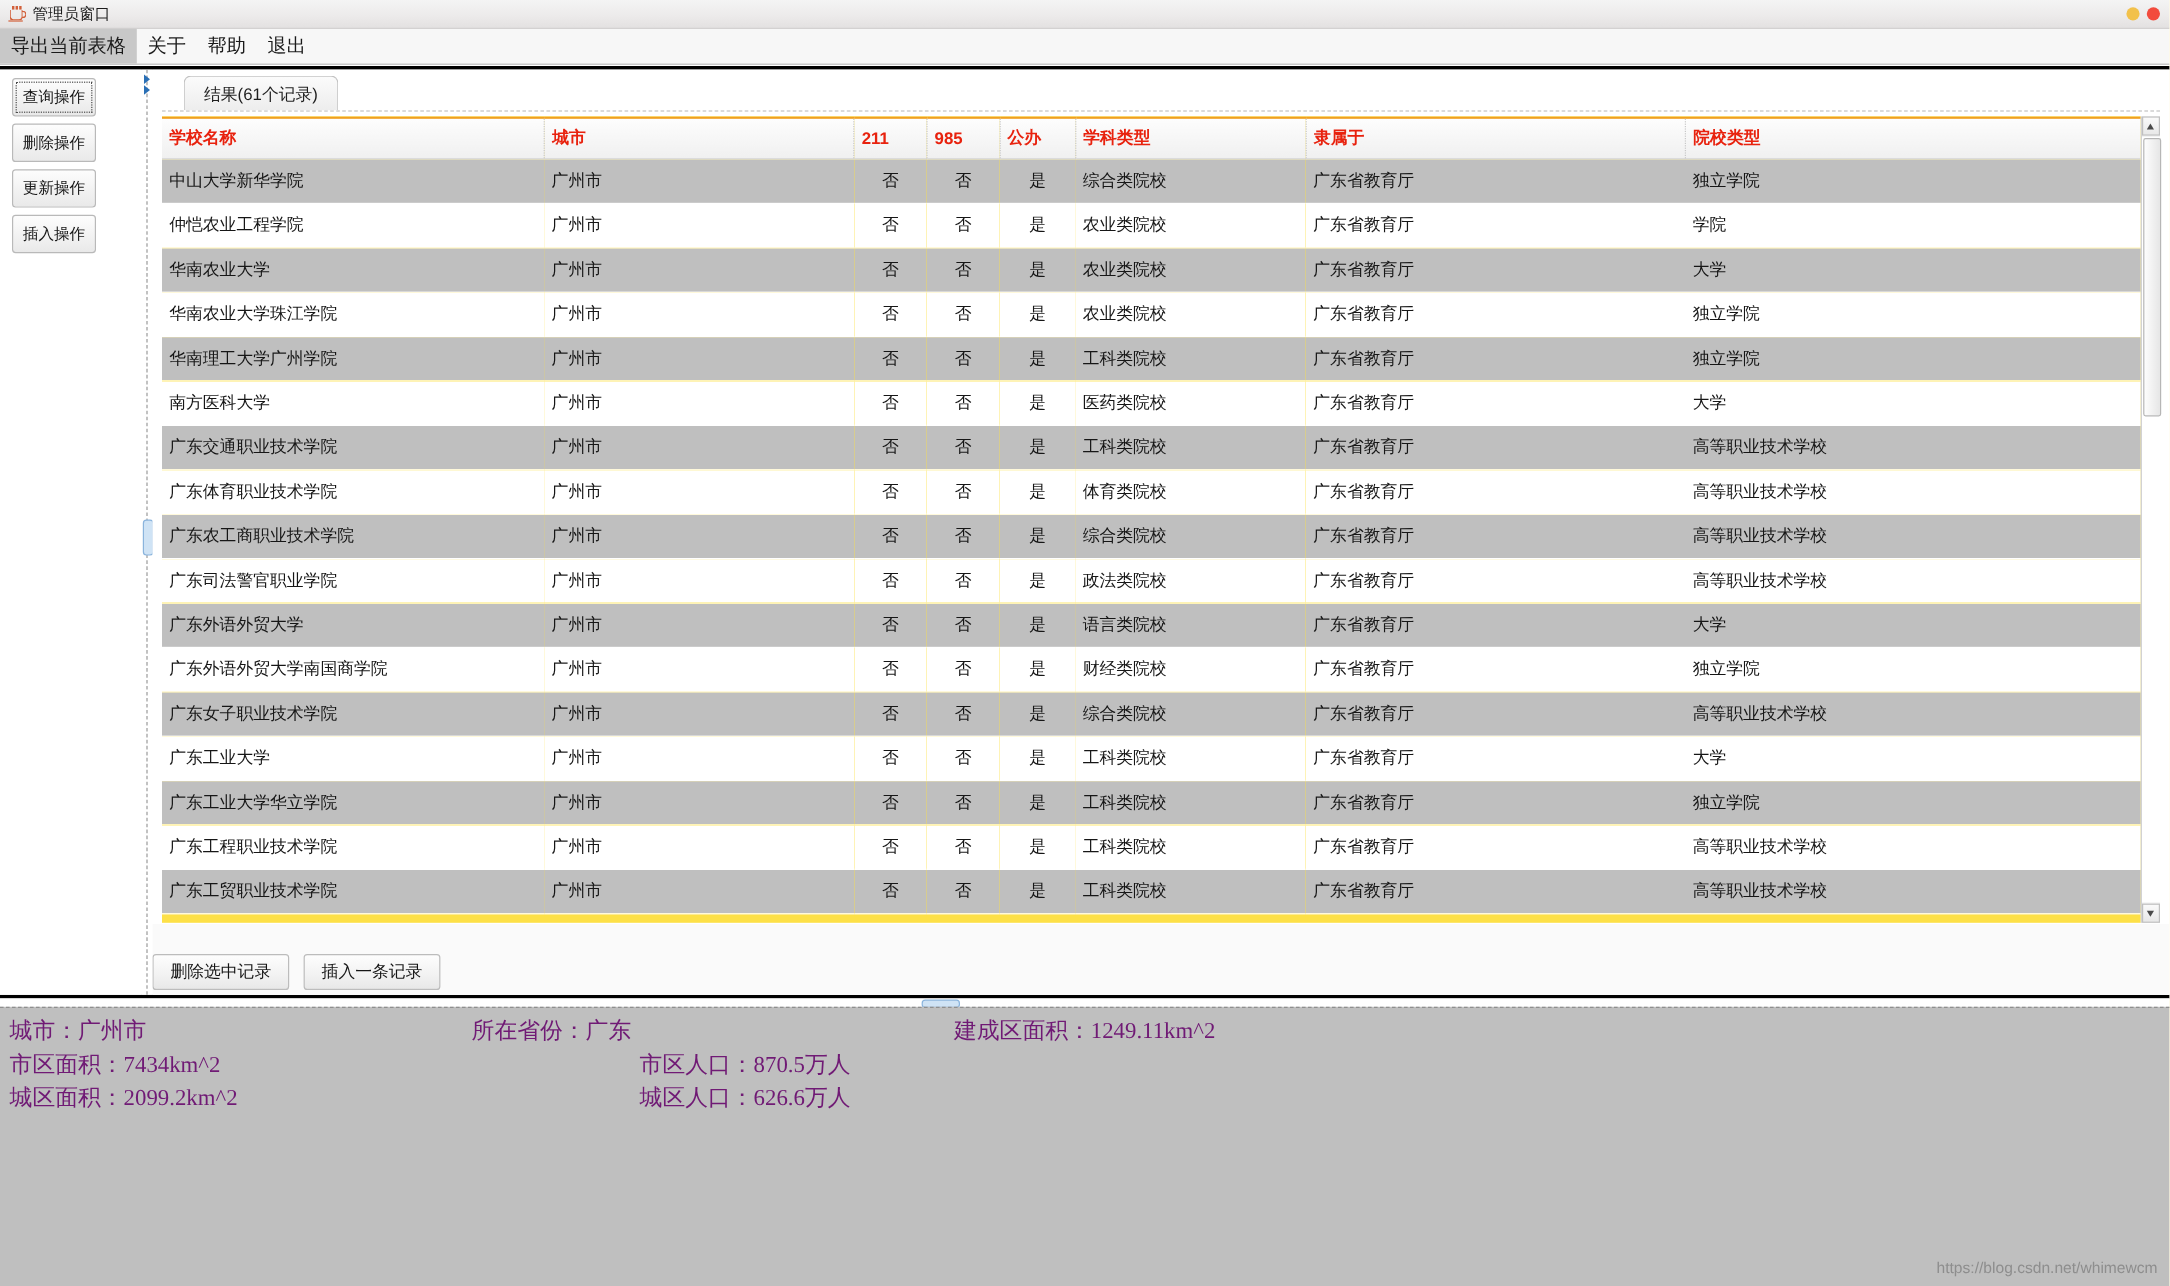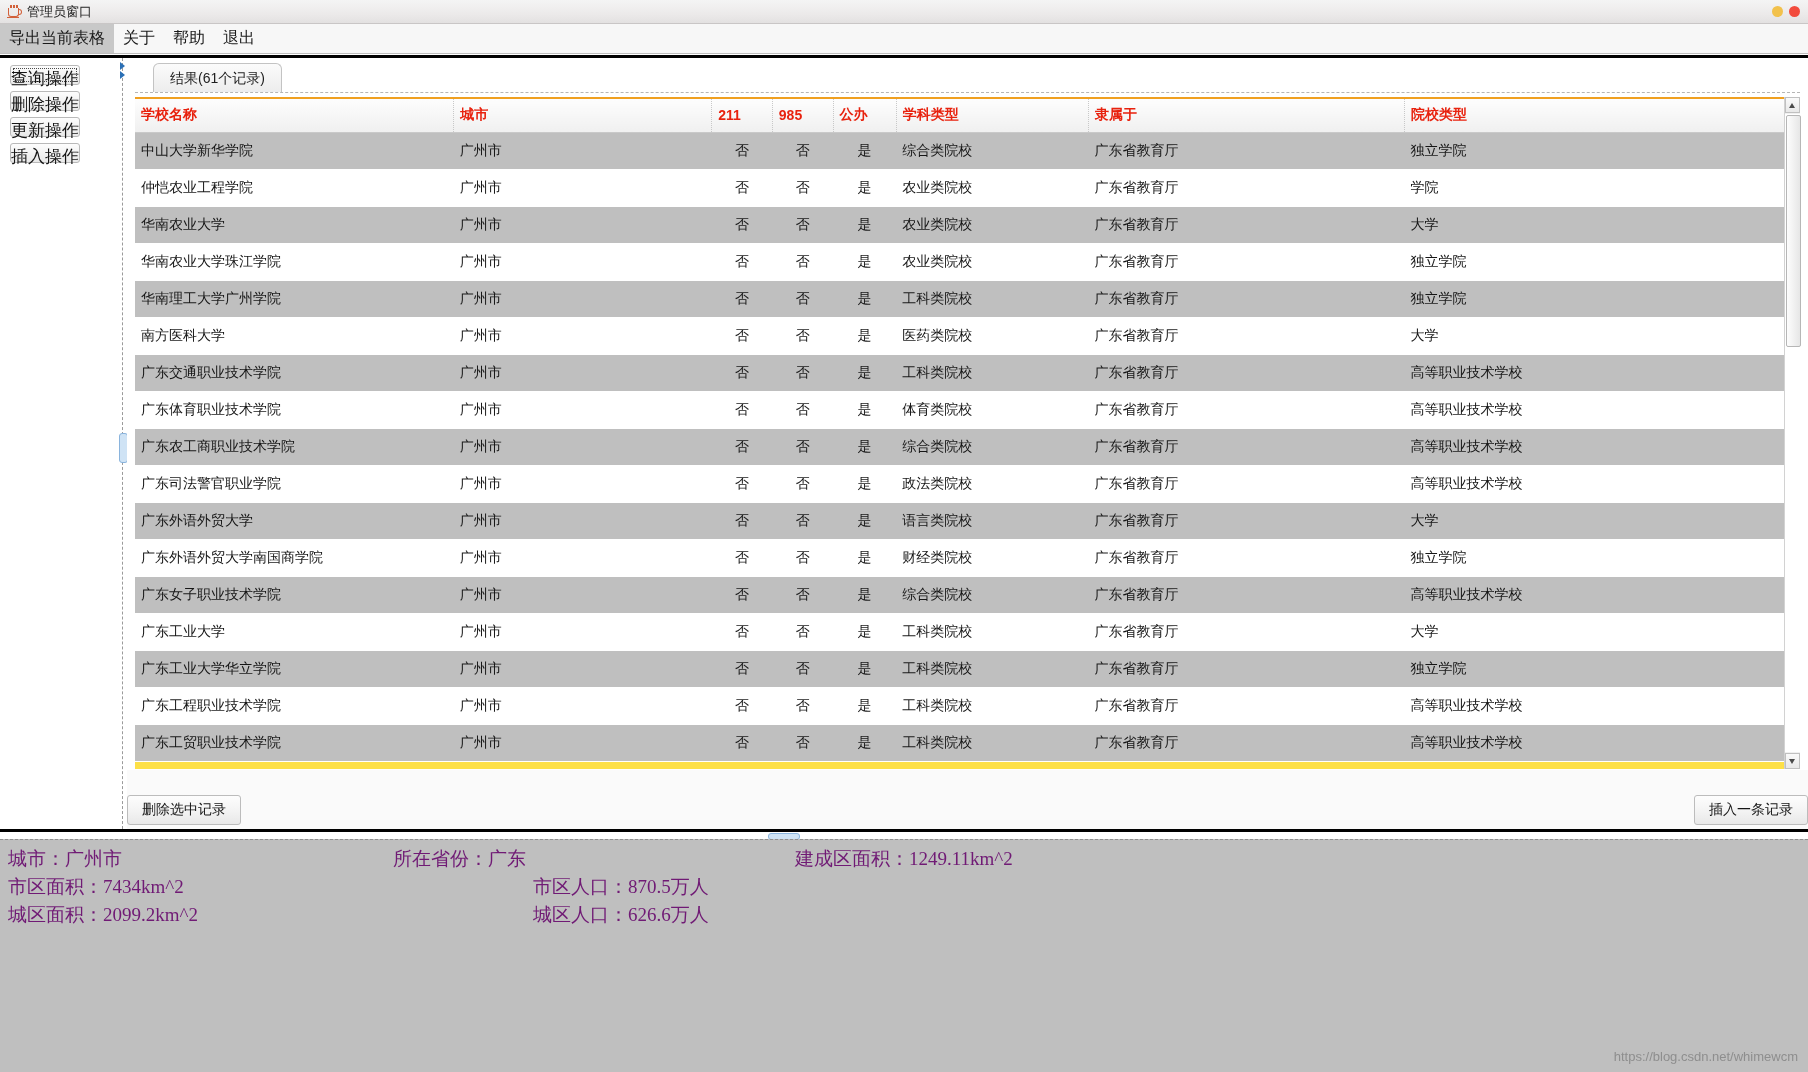--- a/index.html
+++ b/index.html
@@ -92,26 +92,26 @@
     width: 118px;
     flex: 0 0 118px;
     padding: 7px 0 0 10px;
     box-sizing: border-box;
     background: #ffffff;
     position: relative;
   }
   .side-btn {
     display: block;
     width: 70px;
-    height: 20px;
+    height: 32px;
     margin-bottom: 6px;
     background: linear-gradient(to bottom, #fdfdfd 0%, #f3f3f3 50%, #e9e9e9 100%);
     border: 1px solid #b9b9b9;
     border-radius: 3px;
-    font-size: 17px;
+    font-size: 13px;
     color: #151515;
     font-family: "Liberation Sans", "DejaVu Sans", sans-serif;
     text-align: center;
     line-height: 26px;
     cursor: default;
     padding: 0;
   }
   .side-btn.focused {
     outline: 1px dotted #4a4a4a;
     outline-offset: -4px;
@@ -313,21 +313,21 @@
 
   
   .actionbar {
     position: absolute;
     left: 0;
     right: 0;
     top: 712px;
     height: 80px;
     background: #fafafa;
     display: flex;
-    justify-content: space-between;
+    justify-content: flex-start;
     align-items: center;
     gap: 12px;
   }
   .act-btn {
     height: 30px;
     padding: 0 14px;
     background: linear-gradient(to bottom, #fdfdfd 0%, #f3f3f3 55%, #e8e8e8 100%);
     border: 1px solid #bcbcbc;
     border-radius: 3px;
     font-size: 14px;

